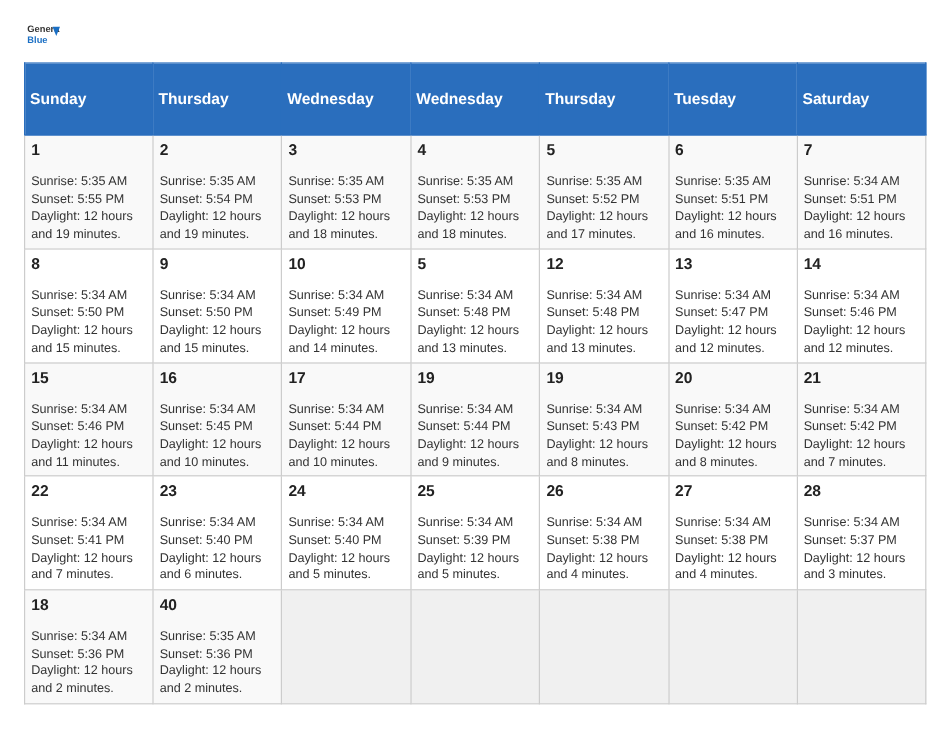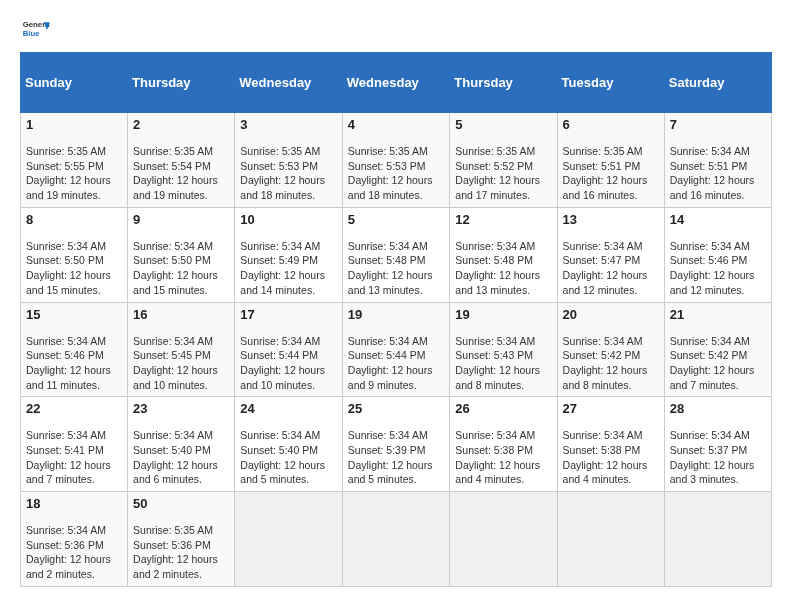--- a/index.html
+++ b/index.html
@@ -351,21 +351,21 @@
       <tr>
         <td>
           <div class="day-num">18</div>
           <div class="day-info">
             Sunrise: 5:34 AM<br>
             Sunset: 5:36 PM<br>
             Daylight: 12 hours and 2 minutes.
           </div>
         </td>
         <td>
-          <div class="day-num">50</div>
+          <div class="day-num">40</div>
           <div class="day-info">
             Sunrise: 5:35 AM<br>
             Sunset: 5:36 PM<br>
             Daylight: 12 hours and 2 minutes.
           </div>
         </td>
         <td class="empty-cell"></td>
         <td class="empty-cell"></td>
         <td class="empty-cell"></td>
         <td class="empty-cell"></td>

